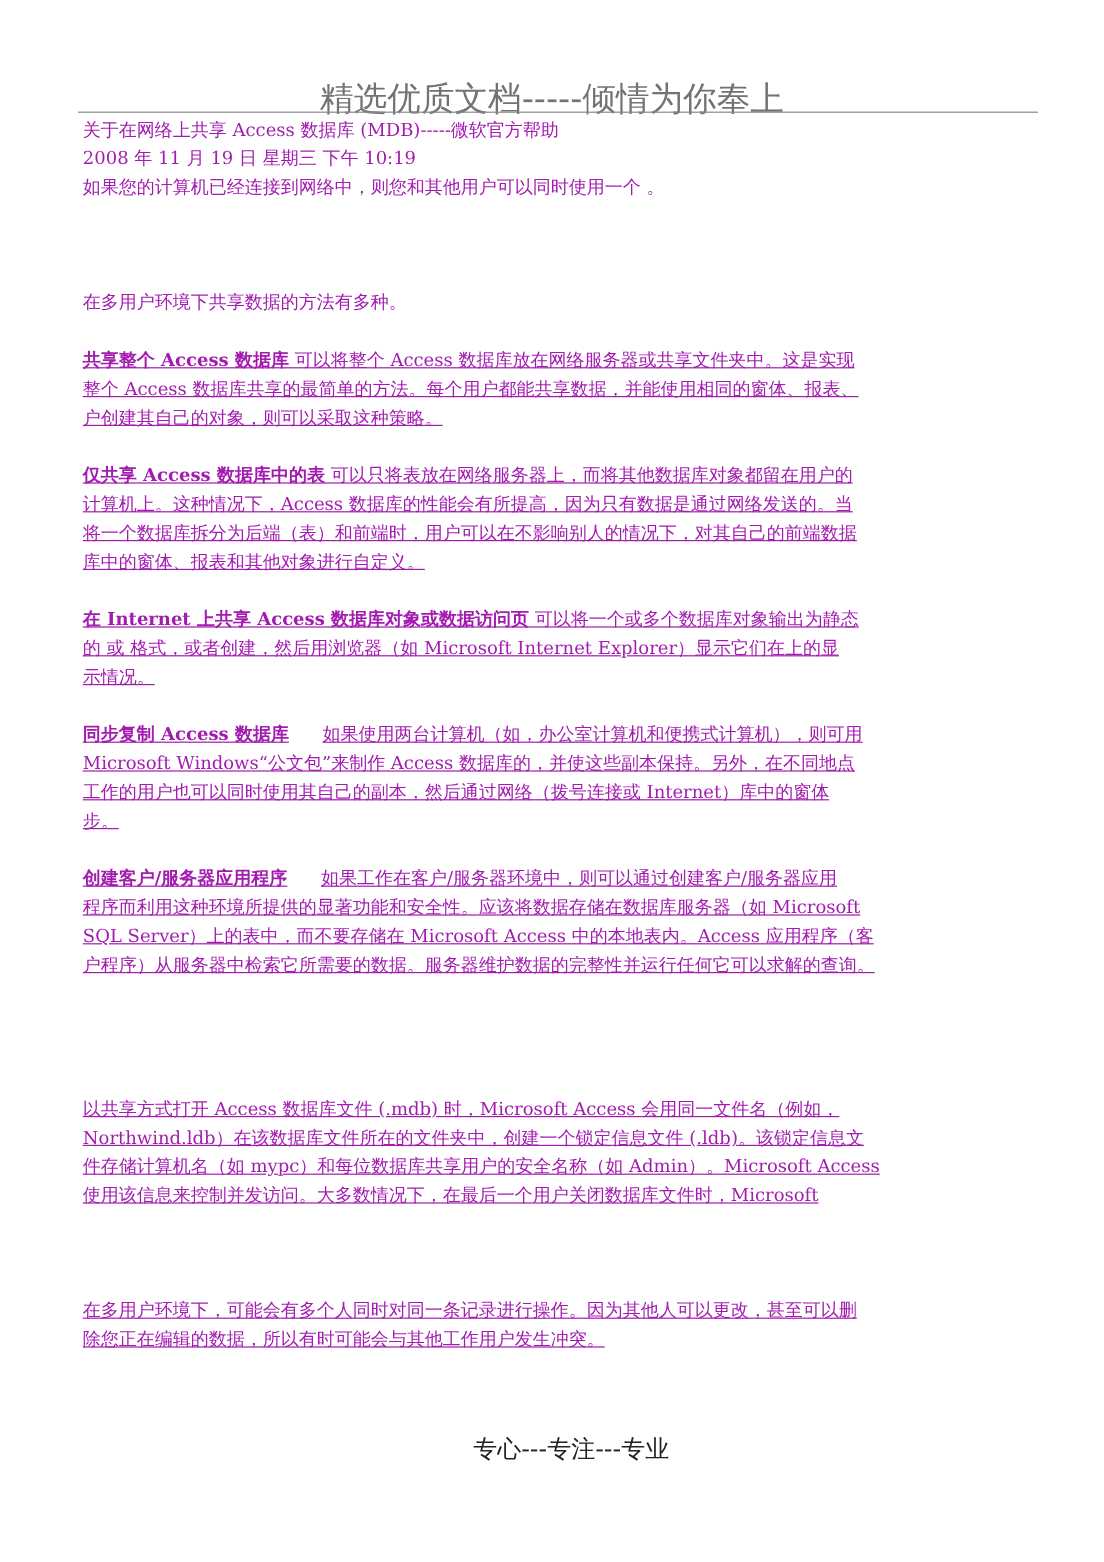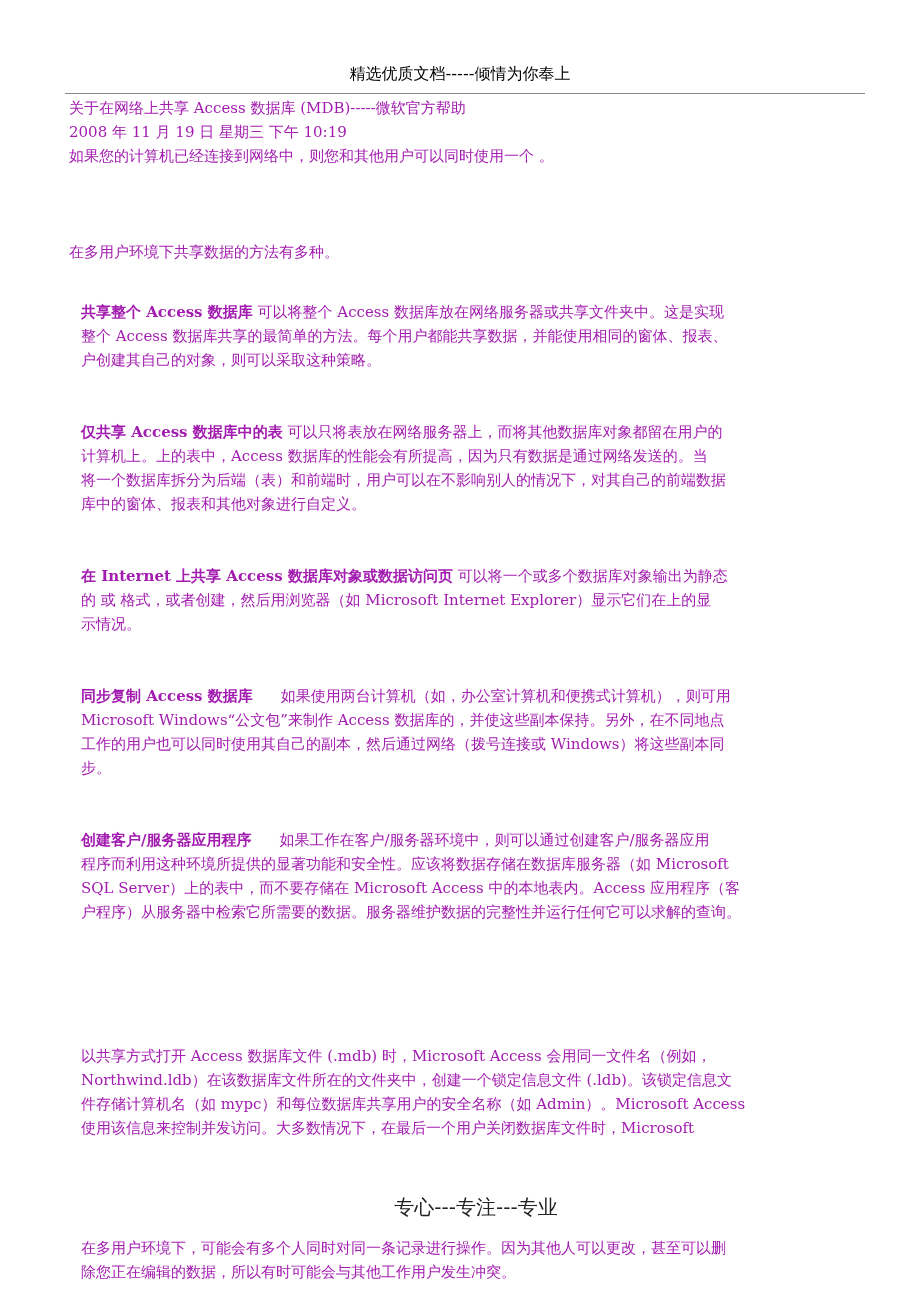--- a/index.html
+++ b/index.html
@@ -1,31 +1,31 @@
 <!DOCTYPE html>
 <html><head>
   <meta charset="utf-8">
   <style>
     html, body { margin: 0; padding: 0; background: #ffffff; }
     body { width: 920px; height: 1302px; position: relative; overflow: hidden; color: #000; }
     .page { position: absolute; left: 0; top: 0; width: 920px; height: 1302px; }
     .header-title {
       position: absolute; left: 0; top: 64px; width: 920px; text-align: center;
-      font-family: "DejaVu Sans", sans-serif; font-size: 16px; color: #000000; letter-spacing: 0px;
+      font-family: "DejaVu Sans", sans-serif; font-size: 28px; color: #737373; letter-spacing: 0px;
     }
     .header-rule {
       position: absolute; left: 65px; top: 93px; width: 800px; height: 0;
       border-top: 1px solid #888;
     }
     .body {
       position: absolute; left: 69px; top: 96px; width: 800px;
       font-family: "DejaVu Serif", serif; font-size: 15px; line-height: 24px; color: #a21caf;
     }
     .line { white-space: nowrap; height: 24px; }
-    .para { margin: 12px; }
+    .para { margin: 0; text-decoration: underline; }
     .b { font-weight: bold; }
     .gap2 { height: 24px; }
     .gap3 { height: 72px; }
     .footer {
       position: absolute; left: 16px; top: 1194px; width: 920px; text-align: center;
       font-family: "DejaVu Sans", sans-serif; font-size: 20px; color: #222;
     }
     .pre-gap { display: inline-block; width: 28px; }
   </style>
 </head>
@@ -48,37 +48,37 @@
 
     <div class="para">
       <div class="line"><span class="b">共享整个 Access 数据库</span><span> 可以将整个 Access 数据库放在网络服务器或共享文件夹中。这是实现</span></div>
       <div class="line">整个 Access 数据库共享的最简单的方法。每个用户都能共享数据，并能使用相同的窗体、报表、</div>
       <div class="line">户创建其自己的对象，则可以采取这种策略。</div>
     </div>
     <div class="gap2"></div>
 
     <div class="para">
       <div class="line"><span class="b">仅共享 Access 数据库中的表</span><span> 可以只将表放在网络服务器上，而将其他数据库对象都留在用户的</span></div>
-      <div class="line">计算机上。上的表中，Access 数据库的性能会有所提高，因为只有数据是通过网络发送的。当</div>
+      <div class="line">计算机上。这种情况下，Access 数据库的性能会有所提高，因为只有数据是通过网络发送的。当</div>
       <div class="line">将一个数据库拆分为后端（表）和前端时，用户可以在不影响别人的情况下，对其自己的前端数据</div>
       <div class="line">库中的窗体、报表和其他对象进行自定义。</div>
     </div>
     <div class="gap2"></div>
 
     <div class="para">
       <div class="line"><span class="b">在 Internet 上共享 Access 数据库对象或数据访问页</span><span> 可以将一个或多个数据库对象输出为静态</span></div>
       <div class="line">的  或 格式，或者创建，然后用浏览器（如 Microsoft Internet Explorer）显示它们在上的显</div>
       <div class="line">示情况。</div>
     </div>
     <div class="gap2"></div>
 
     <div class="para">
       <div class="line"><span class="b">同步复制 Access 数据库</span><span class="pre-gap"></span><span>如果使用两台计算机（如，办公室计算机和便携式计算机），则可用</span></div>
       <div class="line">Microsoft Windows“公文包”来制作 Access 数据库的，并使这些副本保持。另外，在不同地点</div>
-      <div class="line">工作的用户也可以同时使用其自己的副本，然后通过网络（拨号连接或 Windows）将这些副本同</div>
+      <div class="line">工作的用户也可以同时使用其自己的副本，然后通过网络（拨号连接或 Internet）库中的窗体</div>
       <div class="line">步。</div>
     </div>
     <div class="gap2"></div>
 
     <div class="para">
       <div class="line"><span class="b">创建客户/服务器应用程序</span><span class="pre-gap"></span><span>如果工作在客户/服务器环境中，则可以通过创建客户/服务器应用</span></div>
       <div class="line">程序而利用这种环境所提供的显著功能和安全性。应该将数据存储在数据库服务器（如 Microsoft</div>
       <div class="line">SQL Server）上的表中，而不要存储在 Microsoft Access 中的本地表内。Access 应用程序（客</div>
       <div class="line">户程序）从服务器中检索它所需要的数据。服务器维护数据的完整性并运行任何它可以求解的查询。</div>
     </div>

